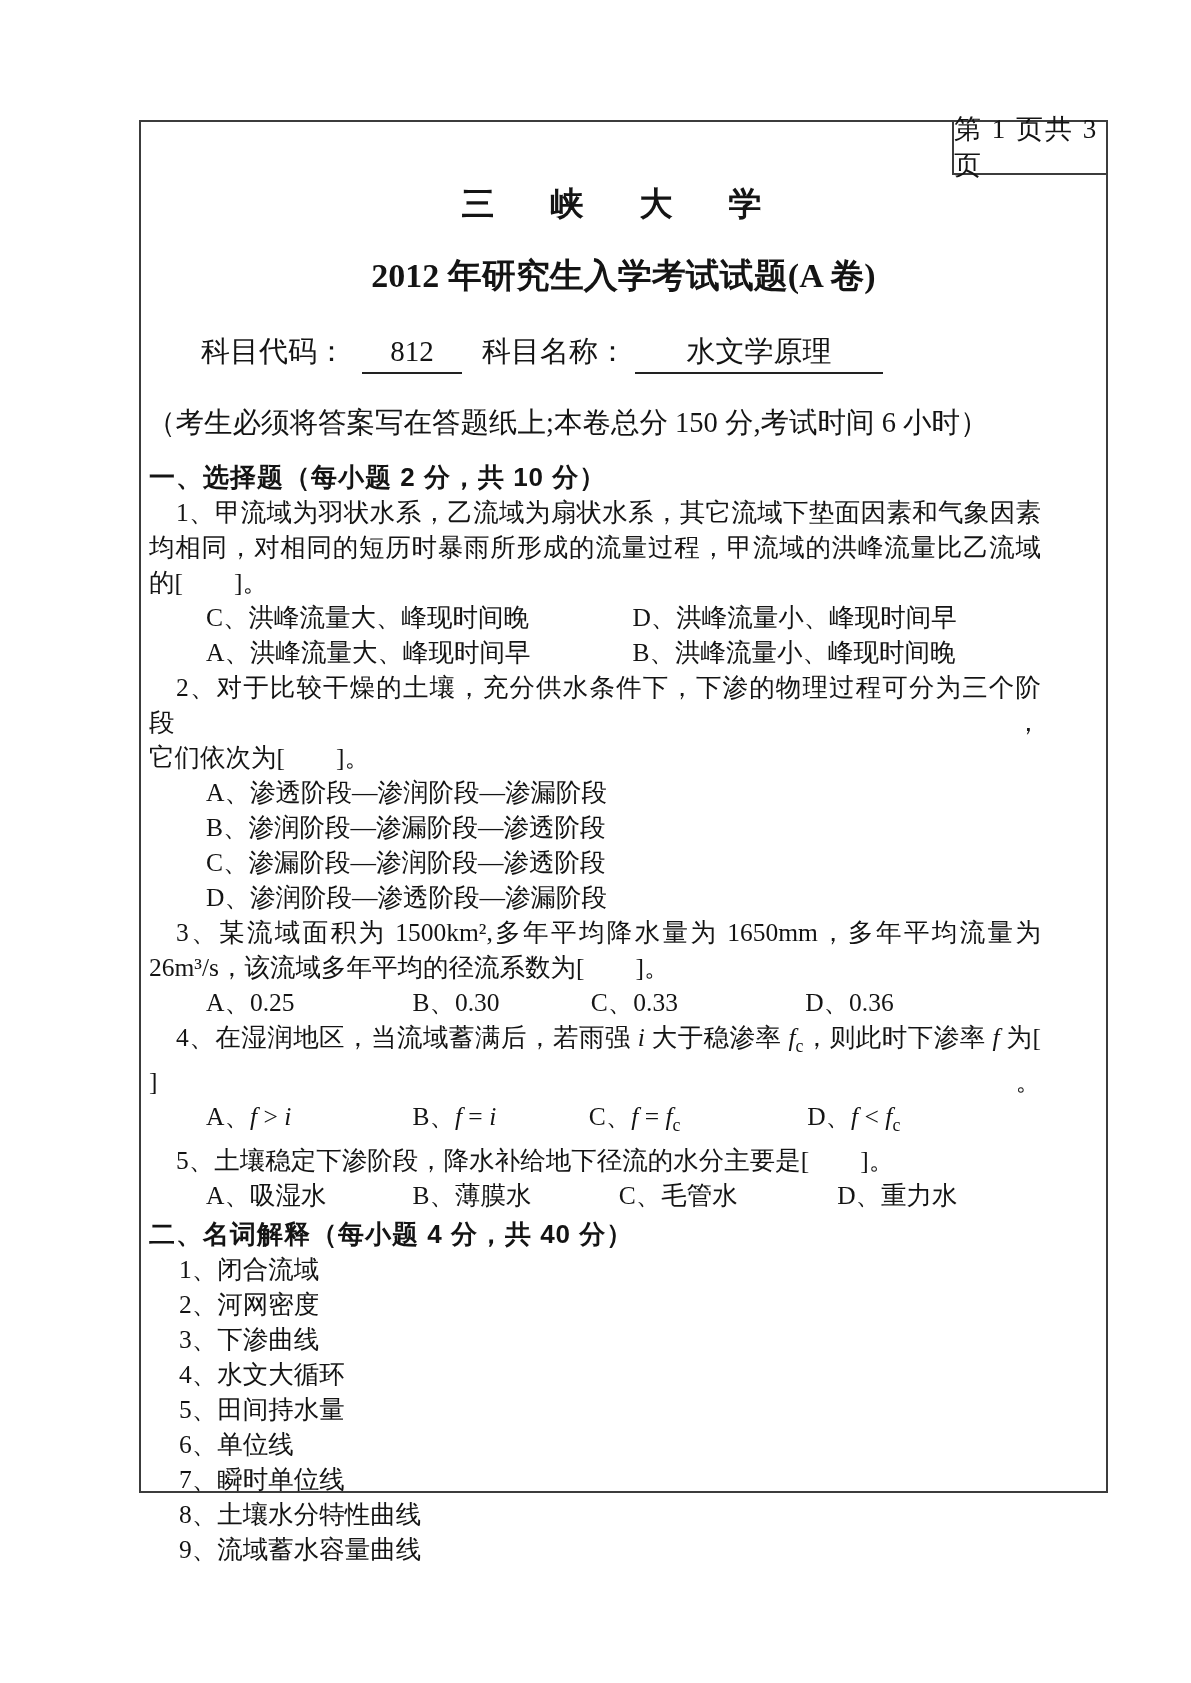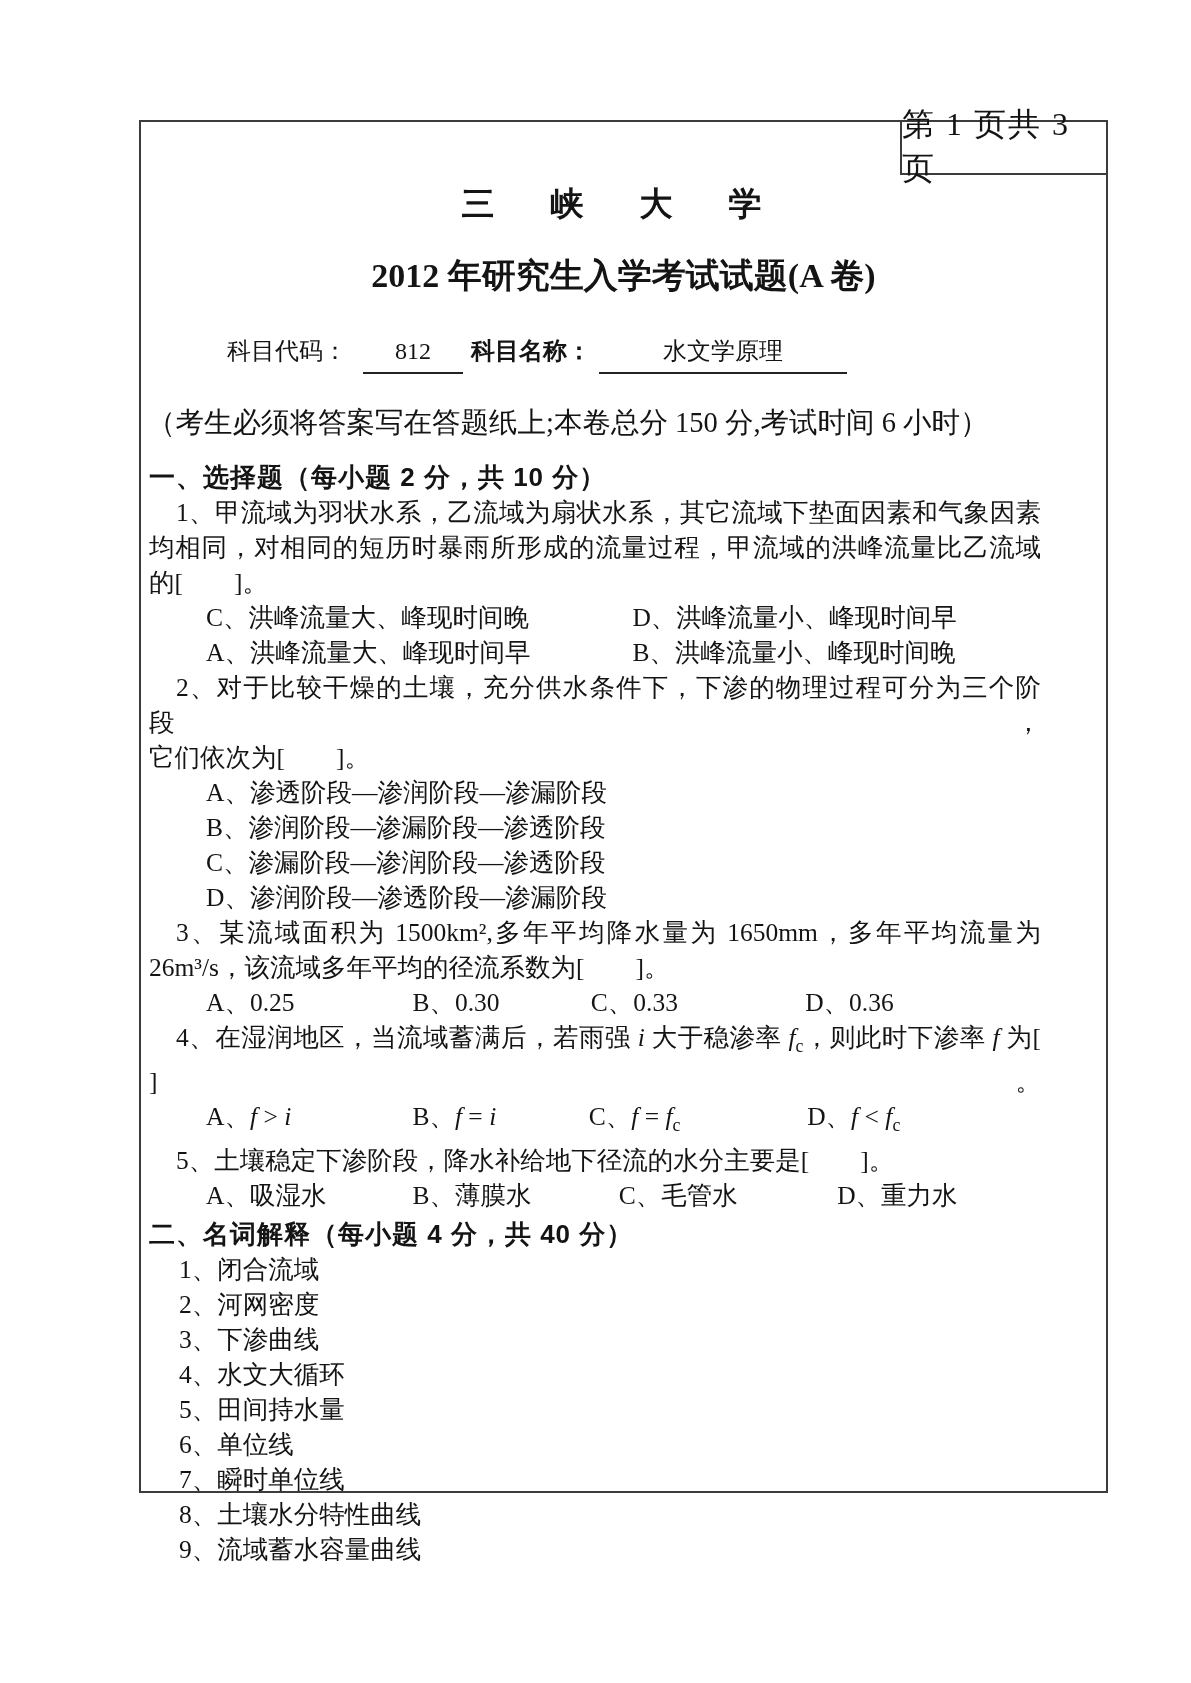--- a/index.html
+++ b/index.html
@@ -8,41 +8,41 @@
     font-family:"Liberation Serif","DejaVu Serif",serif; color:#141414;
     overflow:hidden;
   }
   * { box-sizing:border-box; }
 
   .frame {
     position:absolute; left:139px; top:120px; width:969px; height:1373px;
     border:2px solid #3c3c3c; background:#ffffff;
   }
   .pagebox {
-    position:absolute; top:-2px; right:-2px; width:208px; height:55px;
+    position:absolute; top:-2px; right:-2px; width:156px; height:55px;
     border-left:2px solid #3c3c3c; border-bottom:2px solid #3c3c3c;
     display:flex; align-items:center; justify-content:center;
-    font-size:32px; letter-spacing:2px;
+    font-size:27px; letter-spacing:2px;
   }
   .uni {
     margin-top:62px; text-align:center; line-height:40px;
     font-size:33px; font-weight:bold; letter-spacing:56px; padding-left:32px;
     font-family:"Liberation Sans",sans-serif;
   }
   .examtitle {
     margin-top:28px; text-align:center; line-height:48px;
     font-size:34px; font-weight:bold;
   }
   .subjline {
-    margin-top:30px; padding-left:86px; font-size:24px; line-height:42px;
+    margin-top:30px; padding-left:60px; font-size:29px; line-height:42px;
     display:flex; align-items:baseline; white-space:nowrap;
   }
   .ufield { border-bottom:2px solid #222; text-align:center; display:inline-block; }
   .u1 { width:100px; margin-left:16px; }
-  .lab2 { margin-left:8px;font-weight:bold; }
+  .lab2 { margin-left:20px; }
   .u2 { width:248px; margin-left:8px; }
   .notice {
     margin-top:28px; padding-left:6px; font-size:28.5px; line-height:42px;
     white-space:nowrap;
   }
   .bodytext {
     margin-top:16px; padding-left:8px; width:900px;
     font-size:25.5px; line-height:35px;
   }
   .bodytext > div { width:892px; }

